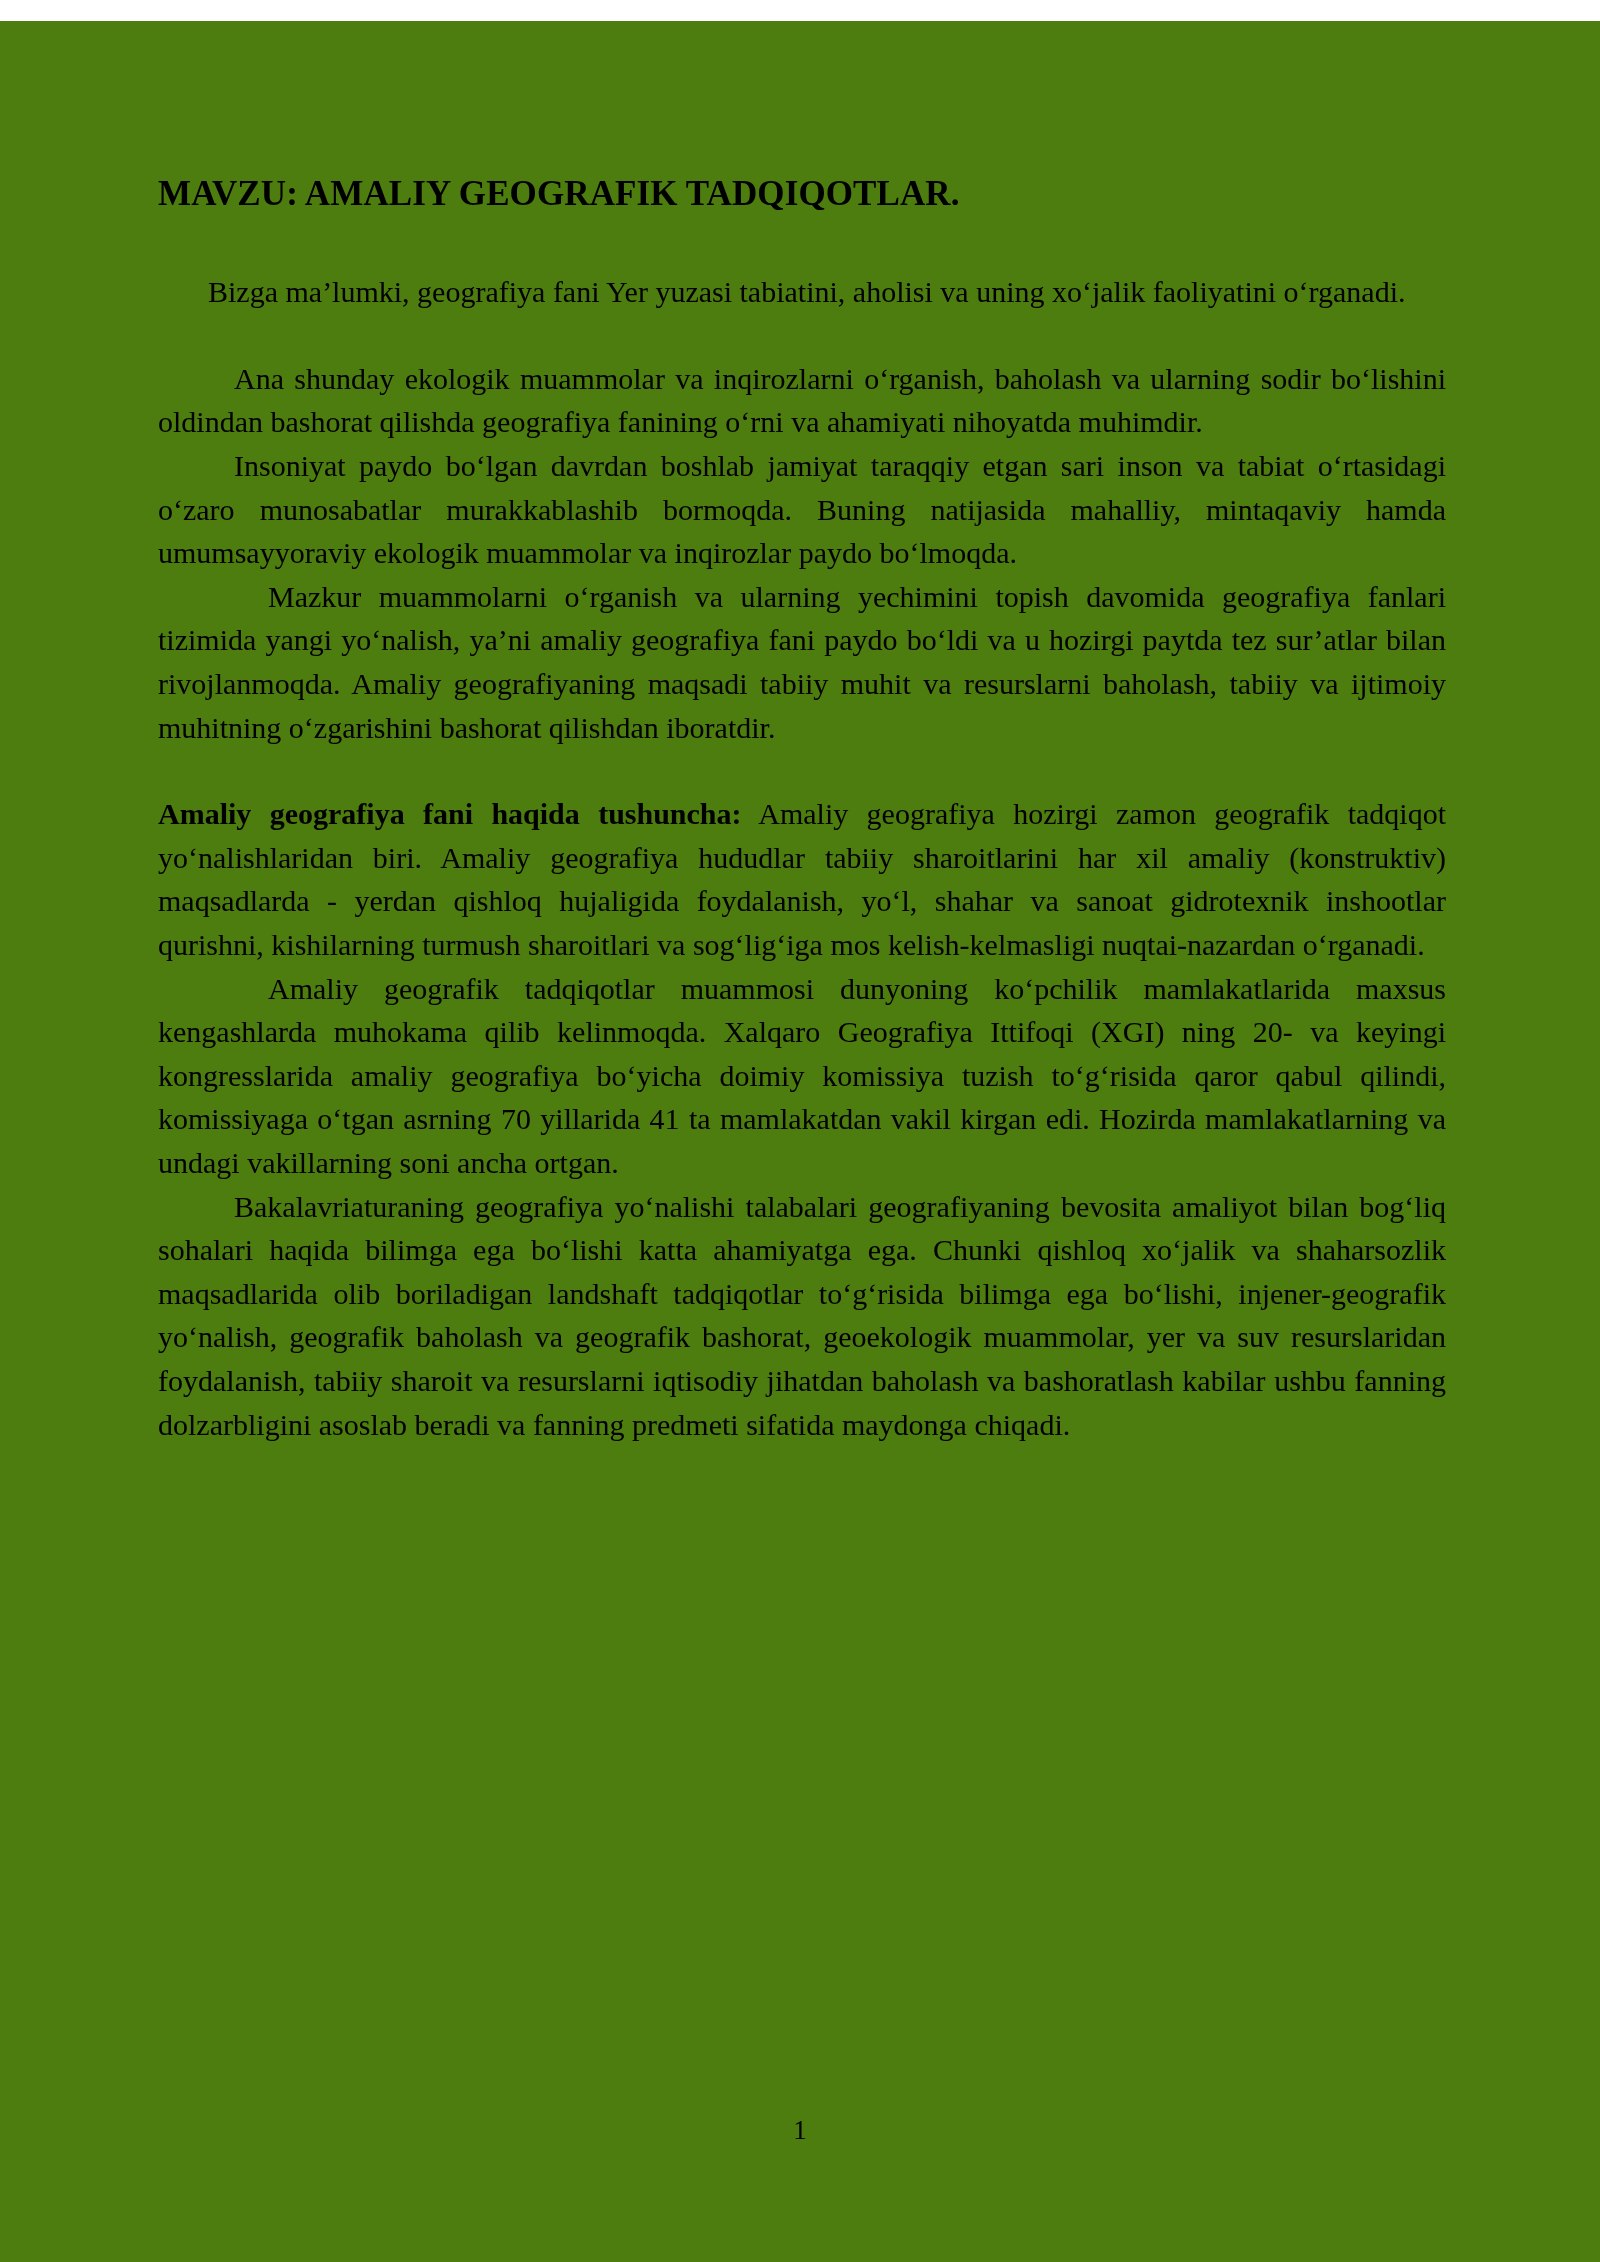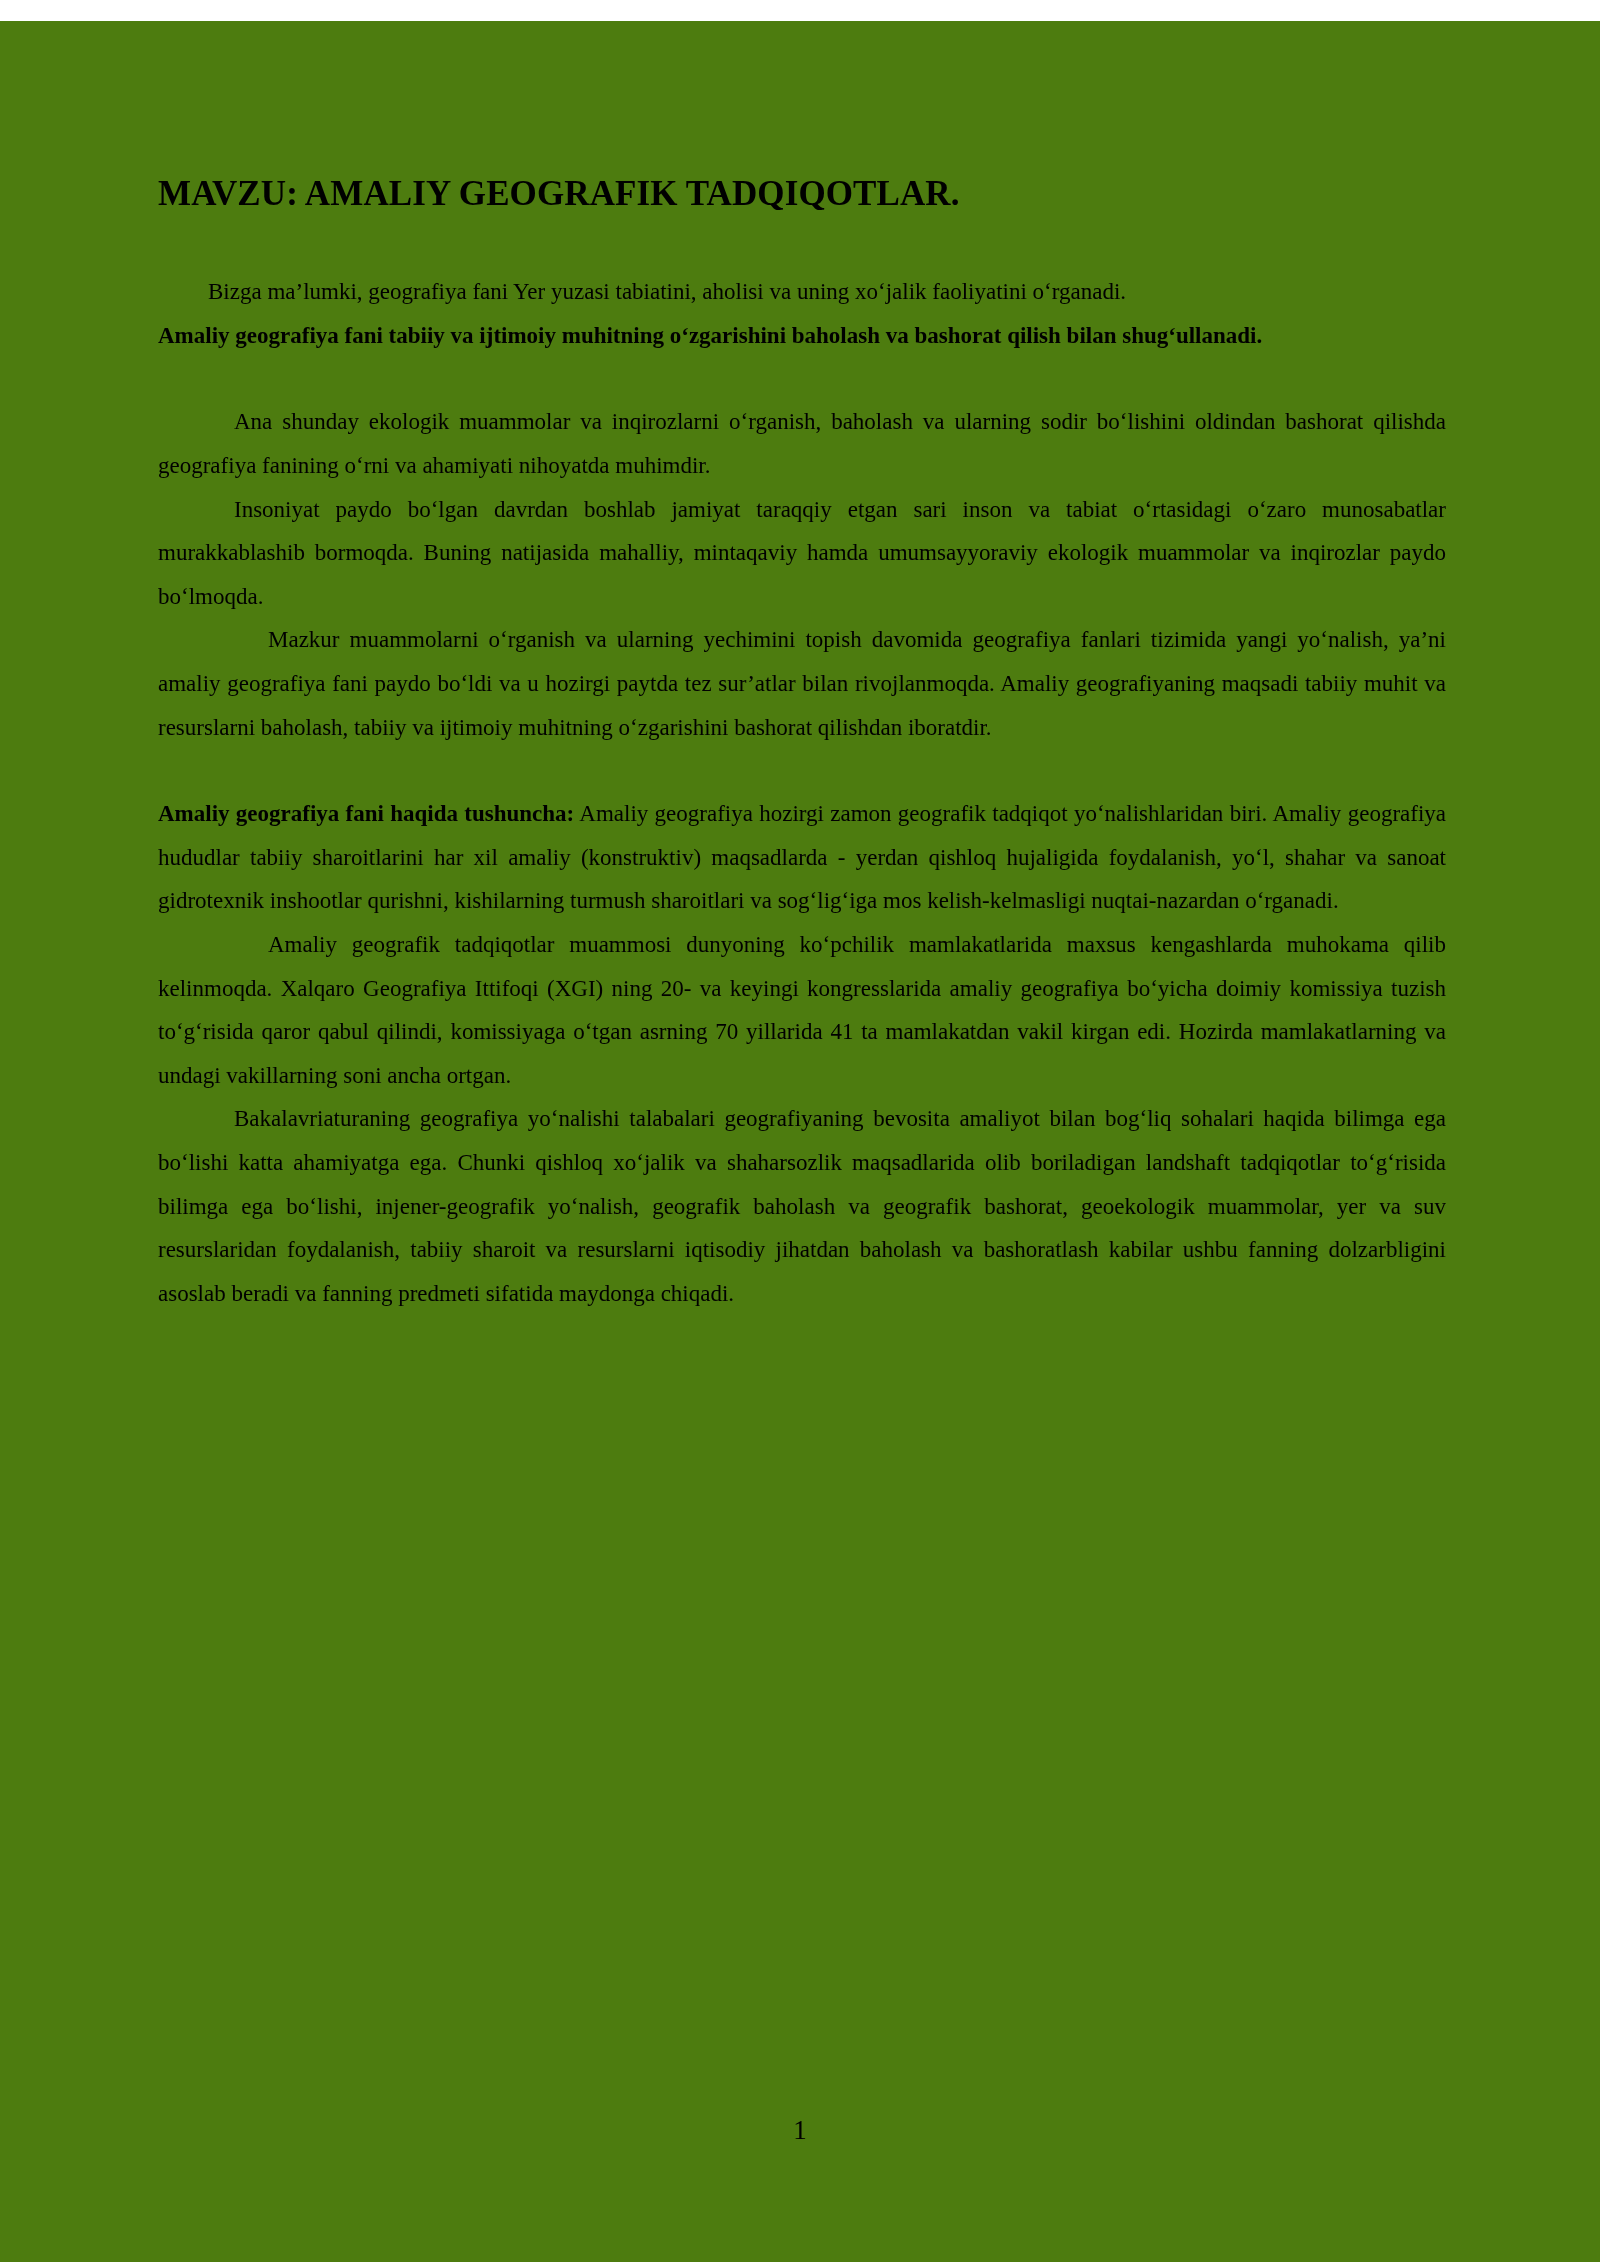--- a/index.html
+++ b/index.html
@@ -32,21 +32,21 @@
     font-size: 35px;
     font-weight: bold;
     line-height: 1.18;
     margin: 0;
     padding-top: 152px;
     text-align: left;
     letter-spacing: 0.1px;
   }
   p {
     margin: 0;
-    font-size: 23px;
+    font-size: 30px;
     line-height: 43.6px;
     text-align: justify;
     text-justify: inter-word;
     hyphens: none;
   }
   .gap-after-title { height: 56px; }
   .gap-sm { height: 43px; }
   .indent { text-indent: 50px; }
   .indent-lg { text-indent: 76px; }
   .indent-xl { text-indent: 110px; }
@@ -70,21 +70,20 @@
 
 <div class="page">
   <div class="content">
 
     <h1 class="doc-title">MAVZU: AMALIY GEOGRAFIK TADQIQOTLAR.</h1>
 
     <div class="gap-after-title"></div>
 
     <p class="indent">Bizga ma’lumki, geografiya fani Yer yuzasi tabiatini, aholisi va uning xo‘jalik faoliyatini o‘rganadi.</p>
 
-    <p class="boldpara">Amaliy geografiya fani tabiiy va ijtimoiy muhitning o‘zgarishini baholash va bashorat qilish bilan shug‘ullanadi.</p>
 
     <div class="gap-sm"></div>
 
     <p class="indent-lg">Ana shunday ekologik muammolar va inqirozlarni o‘rganish, baholash va ularning sodir bo‘lishini oldindan bashorat qilishda geografiya fanining o‘rni va ahamiyati nihoyatda muhimdir.</p>
 
     <p class="indent-lg">Insoniyat paydo bo‘lgan davrdan boshlab jamiyat taraqqiy etgan sari inson va tabiat o‘rtasidagi o‘zaro munosabatlar murakkablashib bormoqda. Buning natijasida mahalliy, mintaqaviy hamda umumsayyoraviy ekologik muammolar va inqirozlar paydo bo‘lmoqda.</p>
 
     <p class="indent-xl">Mazkur muammolarni o‘rganish va ularning yechimini topish davomida geografiya fanlari tizimida yangi yo‘nalish, ya’ni amaliy geografiya fani paydo bo‘ldi va u hozirgi paytda tez sur’atlar bilan rivojlanmoqda. Amaliy geografiyaning maqsadi tabiiy muhit va resurslarni baholash, tabiiy va ijtimoiy muhitning o‘zgarishini bashorat qilishdan iboratdir.</p>
 
     <div class="gap-sm"></div>

